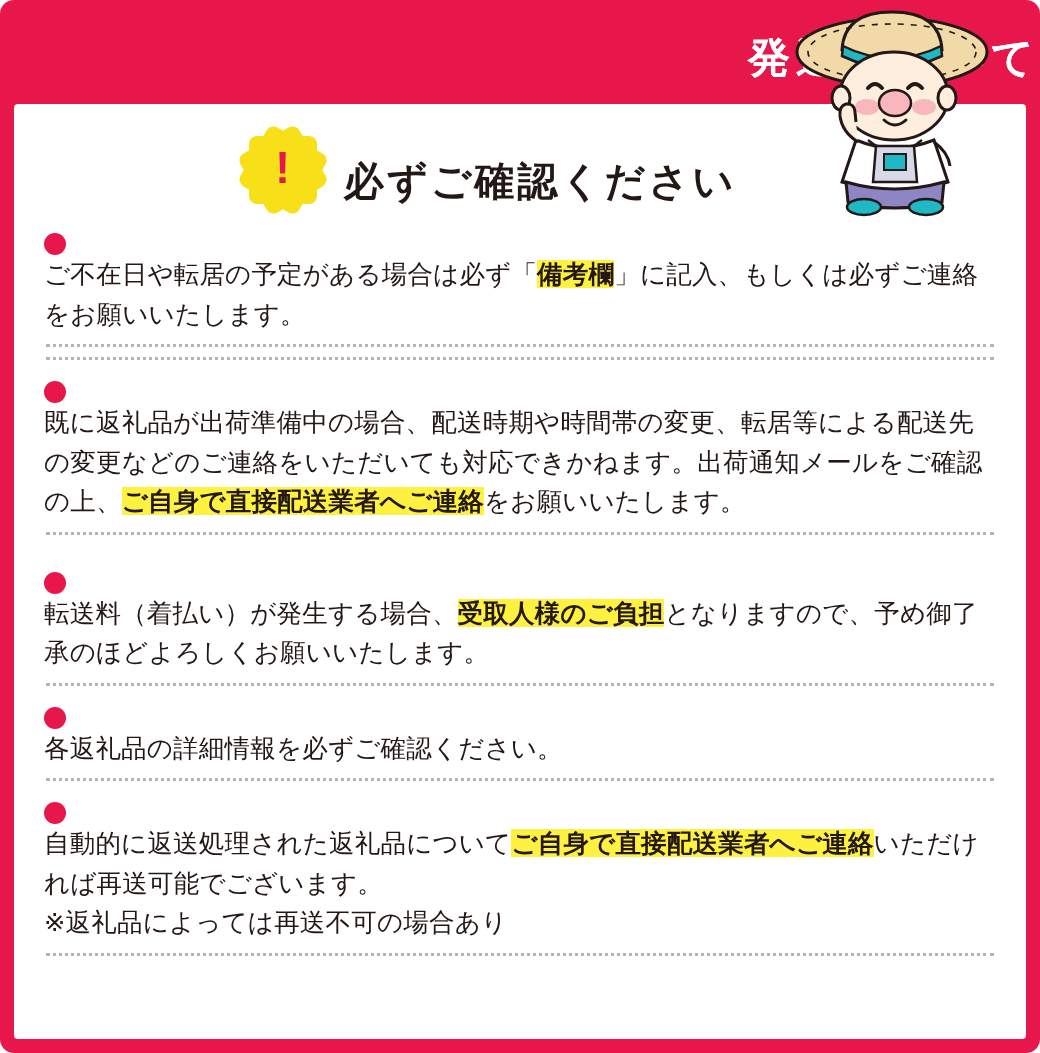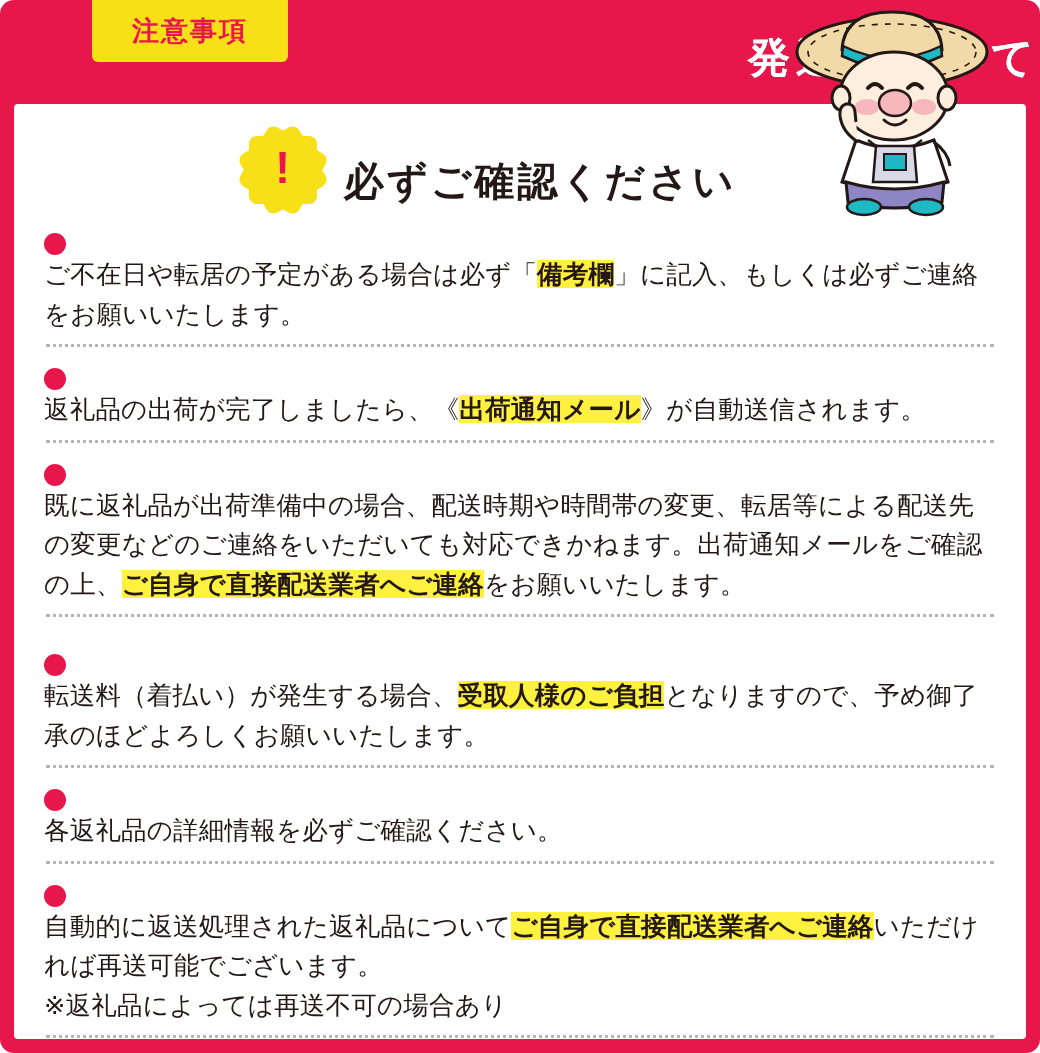--- a/index.html
+++ b/index.html
@@ -176,23 +176,20 @@
   .bold {
     font-weight: normal;
   }
 </style>
 </head>
 <body>
 
 <div class="poster">
 
   <div class="header">
-    <div class="badge">
-      <span class="badge-text">注意事項</span>
-    </div>
     <div class="header-title">発送について</div>
   </div>
 
   <div class="card">
 
     <div class="confirm-row">
       <div class="starburst">
         <div class="s1"></div>
         <div class="s2"></div>
         <div class="s3"></div>
@@ -200,24 +197,20 @@
       </div>
       <div class="confirm-title">必ずご確認ください</div>
     </div>
 
     <div class="list" id="notice-list">
         <div class="item">
           <span class="bullet"></span>
           <div class="text"><span>ご不在日や転居の予定がある場合は必ず「</span><span class="hl">備考欄</span><span>」に記入、もしくは必ずご連絡をお願いいたします。</span></div>
         </div>
         <div class="divider"></div>
-        <div class="item">
-          <span class="bullet"></span>
-          <div class="text"><span>返礼品の出荷が完了しましたら、《</span><span class="hl">出荷通知メール</span><span>》が自動送信されます。</span></div>
-        </div>
         <div class="divider"></div>
         <div class="item">
           <span class="bullet"></span>
           <div class="text"><span>既に返礼品が出荷準備中の場合、配送時期や時間帯の変更、転居等による配送先の変更などのご連絡をいただいても対応できかねます。出荷通知メールをご確認の上、</span><span class="hl">ご自身で直接配送業者へご連絡</span><span>をお願いいたします。</span></div>
         </div>
         <div class="divider"></div>
         <div class="item sp-top">
           <span class="bullet"></span>
           <div class="text"><span class="bold">転送料（着払い）</span><span>が発生する場合、</span><span class="hl">受取人様のご負担</span><span>となりますので、予め御了承のほどよろしくお願いいたします。</span></div>
         </div>

